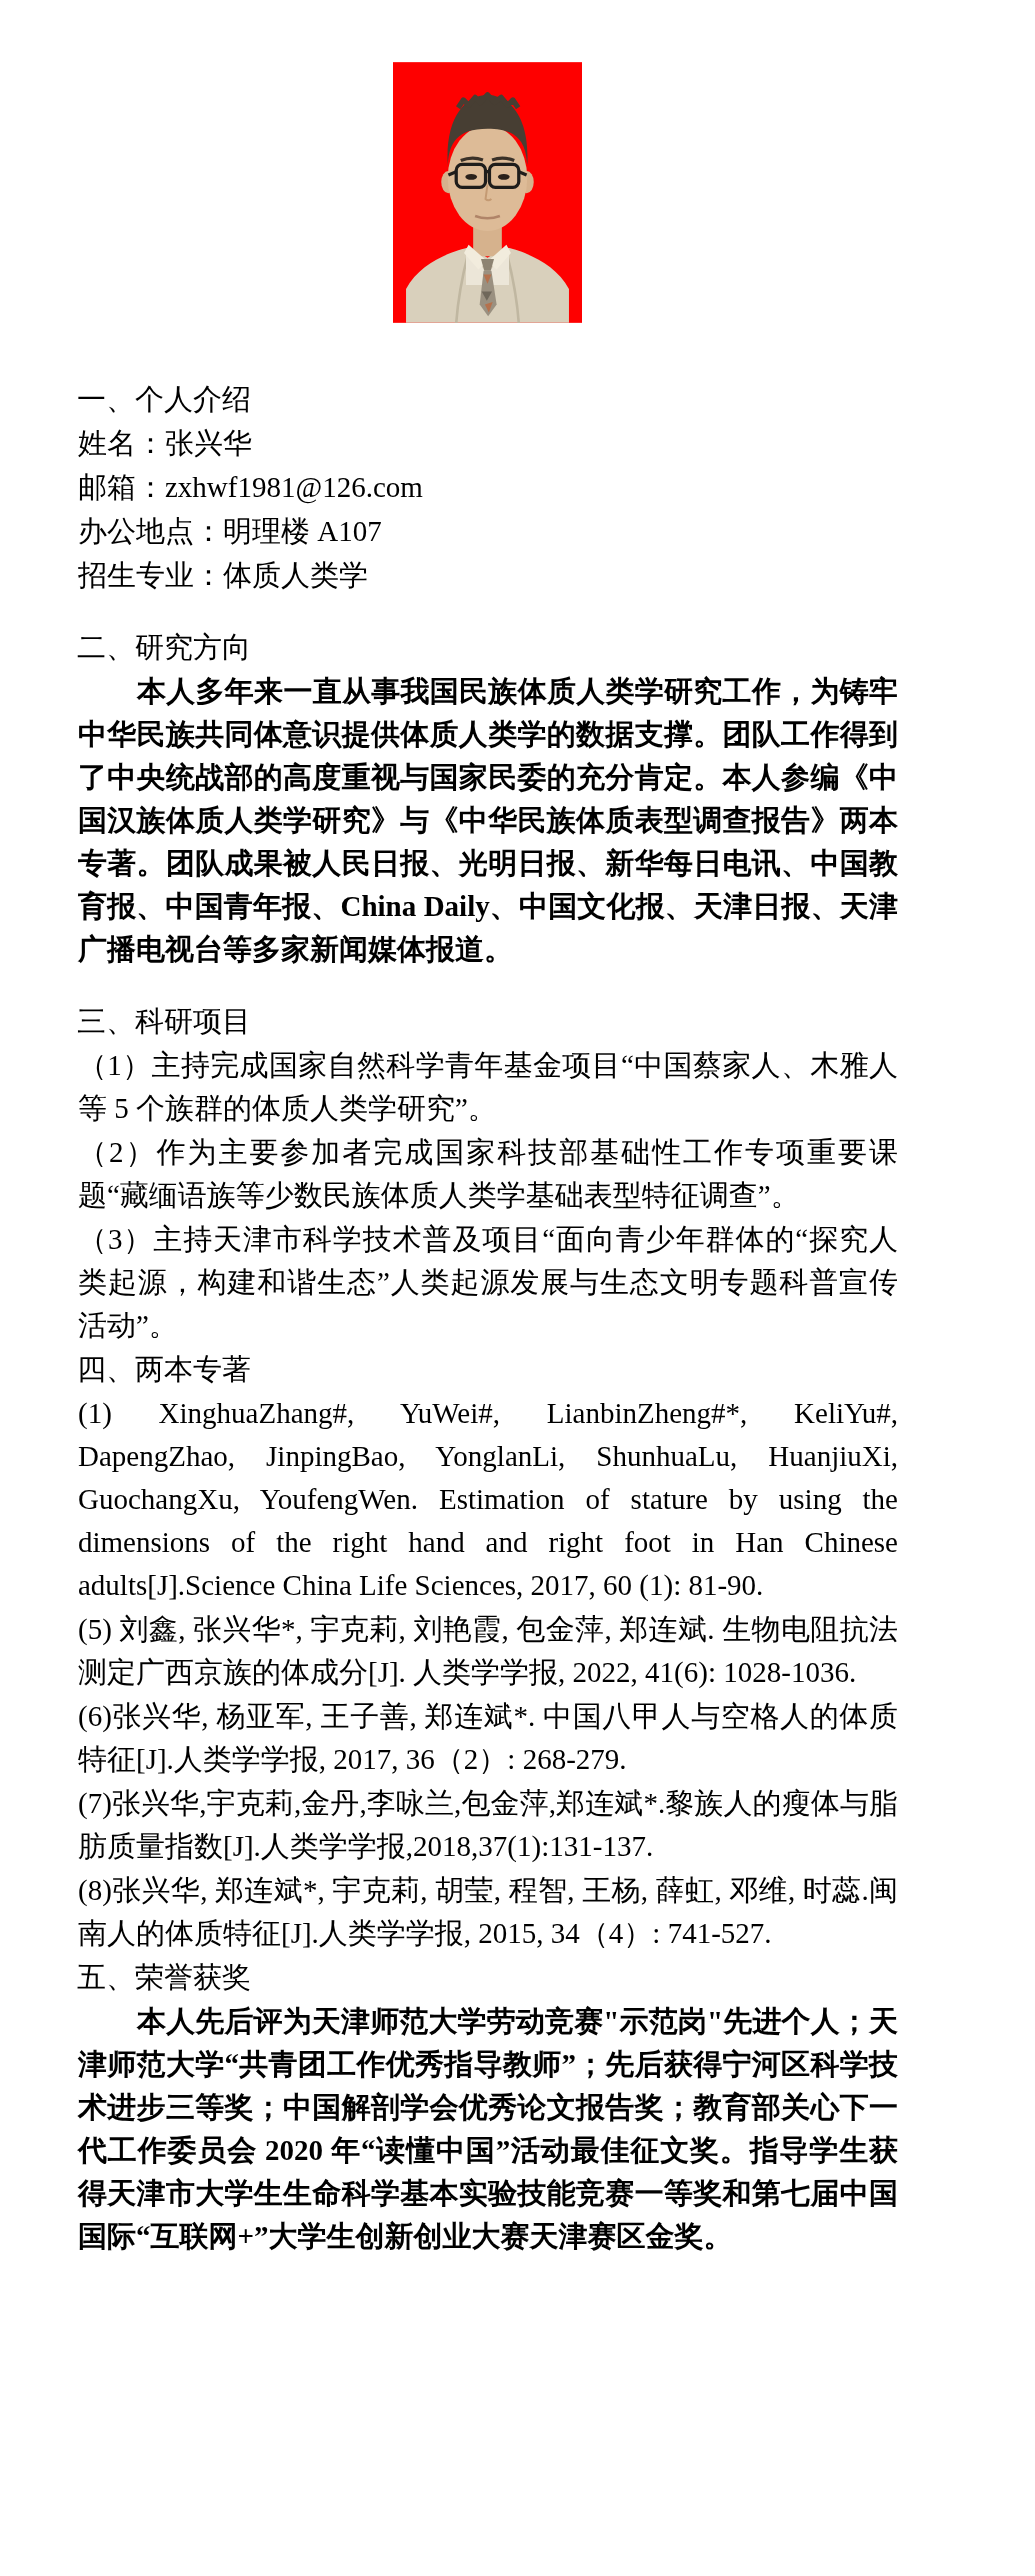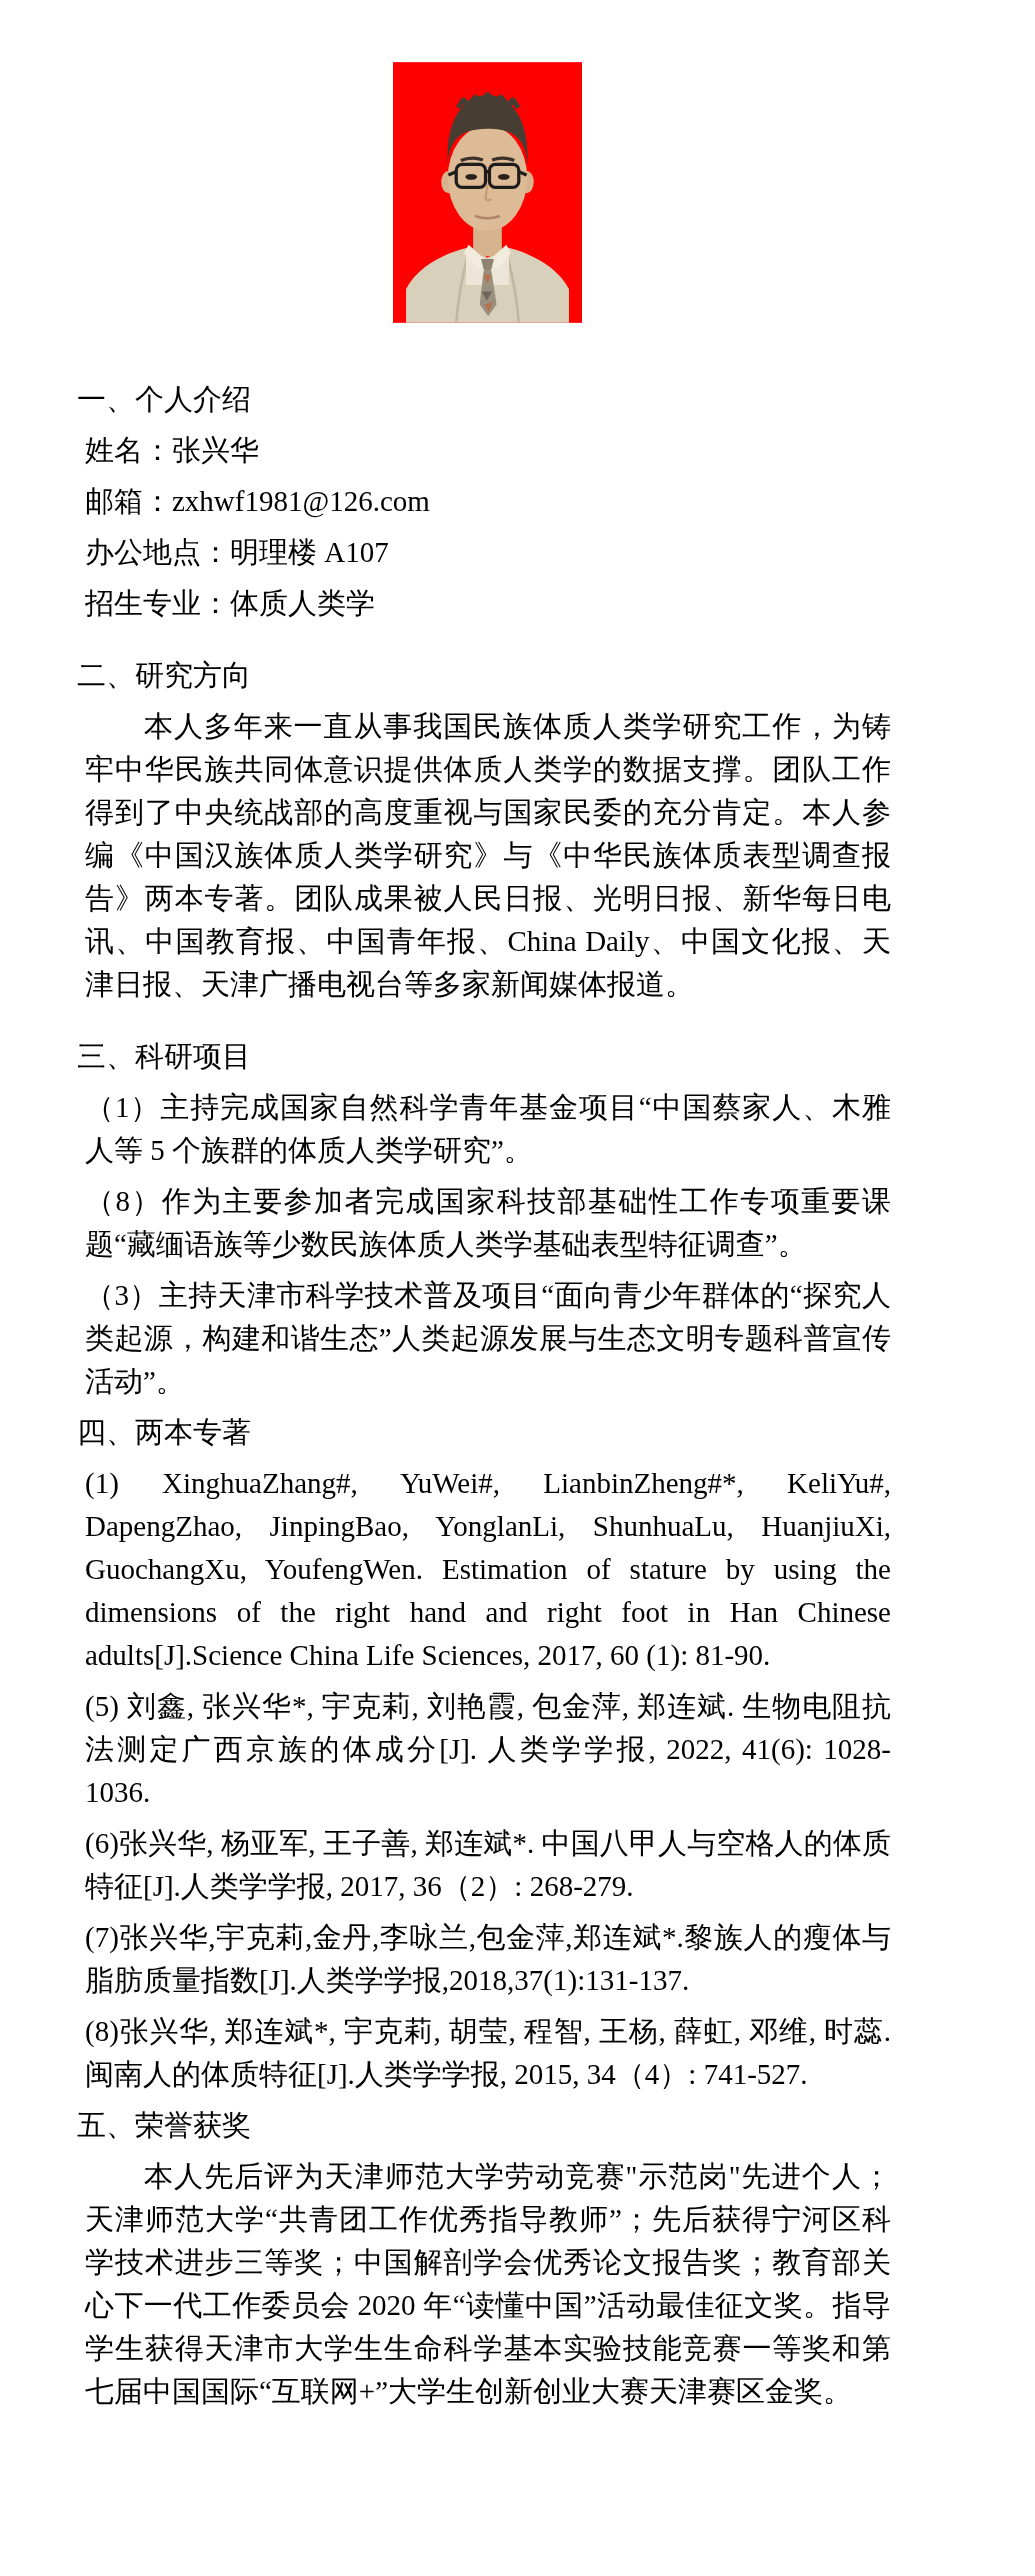--- a/index.html
+++ b/index.html
@@ -23,22 +23,22 @@
   }
   .photo-wrap svg { display: block; }
   section { margin: 0; }
   .sec-intro { margin-top: 55px; }
   .sec-gap { margin-top: 29px; }
   .sec-tight { margin-top: 0; }
   .section-title {
     font-weight: normal;
     margin: 0;
   }
-  p { margin: 8px; }
-  .indent { text-indent: 59px; }
+  p { margin: 1px; }
+  .indent { text-indent: 59px; font-weight: bold; }
 </style>
 </head>
 <body>
 
 <div class="page">
 
   <div class="photo-wrap">
     <svg viewBox="0 0 290 400" width="189" height="261" aria-hidden="true">
       <rect x="0" y="0" width="290" height="400" fill="#fe0000"></rect>
 
@@ -98,21 +98,21 @@
   </section>
 
   <section class="sec-gap">
     <p class="section-title">二、研究方向</p>
     <p class="para indent">本人多年来一直从事我国民族体质人类学研究工作，为铸牢中华民族共同体意识提供体质人类学的数据支撑。团队工作得到了中央统战部的高度重视与国家民委的充分肯定。本人参编《中国汉族体质人类学研究》与《中华民族体质表型调查报告》两本专著。团队成果被人民日报、光明日报、新华每日电讯、中国教育报、中国青年报、China Daily、中国文化报、天津日报、天津广播电视台等多家新闻媒体报道。</p>
   </section>
 
   <section class="sec-gap">
     <p class="section-title">三、科研项目</p>
     <p class="para">（1）主持完成国家自然科学青年基金项目“中国蔡家人、木雅人等 5 个族群的体质人类学研究”。</p>
-    <p class="para">（8）作为主要参加者完成国家科技部基础性工作专项重要课题“藏缅语族等少数民族体质人类学基础表型特征调查”。</p>
+    <p class="para">（2）作为主要参加者完成国家科技部基础性工作专项重要课题“藏缅语族等少数民族体质人类学基础表型特征调查”。</p>
     <p class="para">（3）主持天津市科学技术普及项目“面向青少年群体的“探究人类起源，构建和谐生态”人类起源发展与生态文明专题科普宣传活动”。</p>
   </section>
 
   <section class="sec-tight">
     <p class="section-title">四、两本专著</p>
     <p class="para">(1) XinghuaZhang#, YuWei#, LianbinZheng#*, KeliYu#, DapengZhao, JinpingBao, YonglanLi, ShunhuaLu, HuanjiuXi, GuochangXu, YoufengWen. Estimation of stature by using the dimensions of the right hand and right foot in Han Chinese adults[J].Science China Life Sciences, 2017, 60 (1): 81-90.</p>
     <p class="para">(5) 刘鑫, 张兴华*, 宇克莉, 刘艳霞, 包金萍, 郑连斌. 生物电阻抗法测定广西京族的体成分[J]. 人类学学报, 2022, 41(6): 1028-1036.</p>
     <p class="para">(6)张兴华, 杨亚军, 王子善, 郑连斌*. 中国八甲人与空格人的体质特征[J].人类学学报, 2017, 36（2）: 268-279.</p>
     <p class="para">(7)张兴华,宇克莉,金丹,李咏兰,包金萍,郑连斌*.黎族人的瘦体与脂肪质量指数[J].人类学学报,2018,37(1):131-137.</p>
     <p class="para">(8)张兴华, 郑连斌*, 宇克莉, 胡莹, 程智, 王杨, 薛虹, 邓维, 时蕊.闽南人的体质特征[J].人类学学报, 2015, 34（4）: 741-527.</p>

